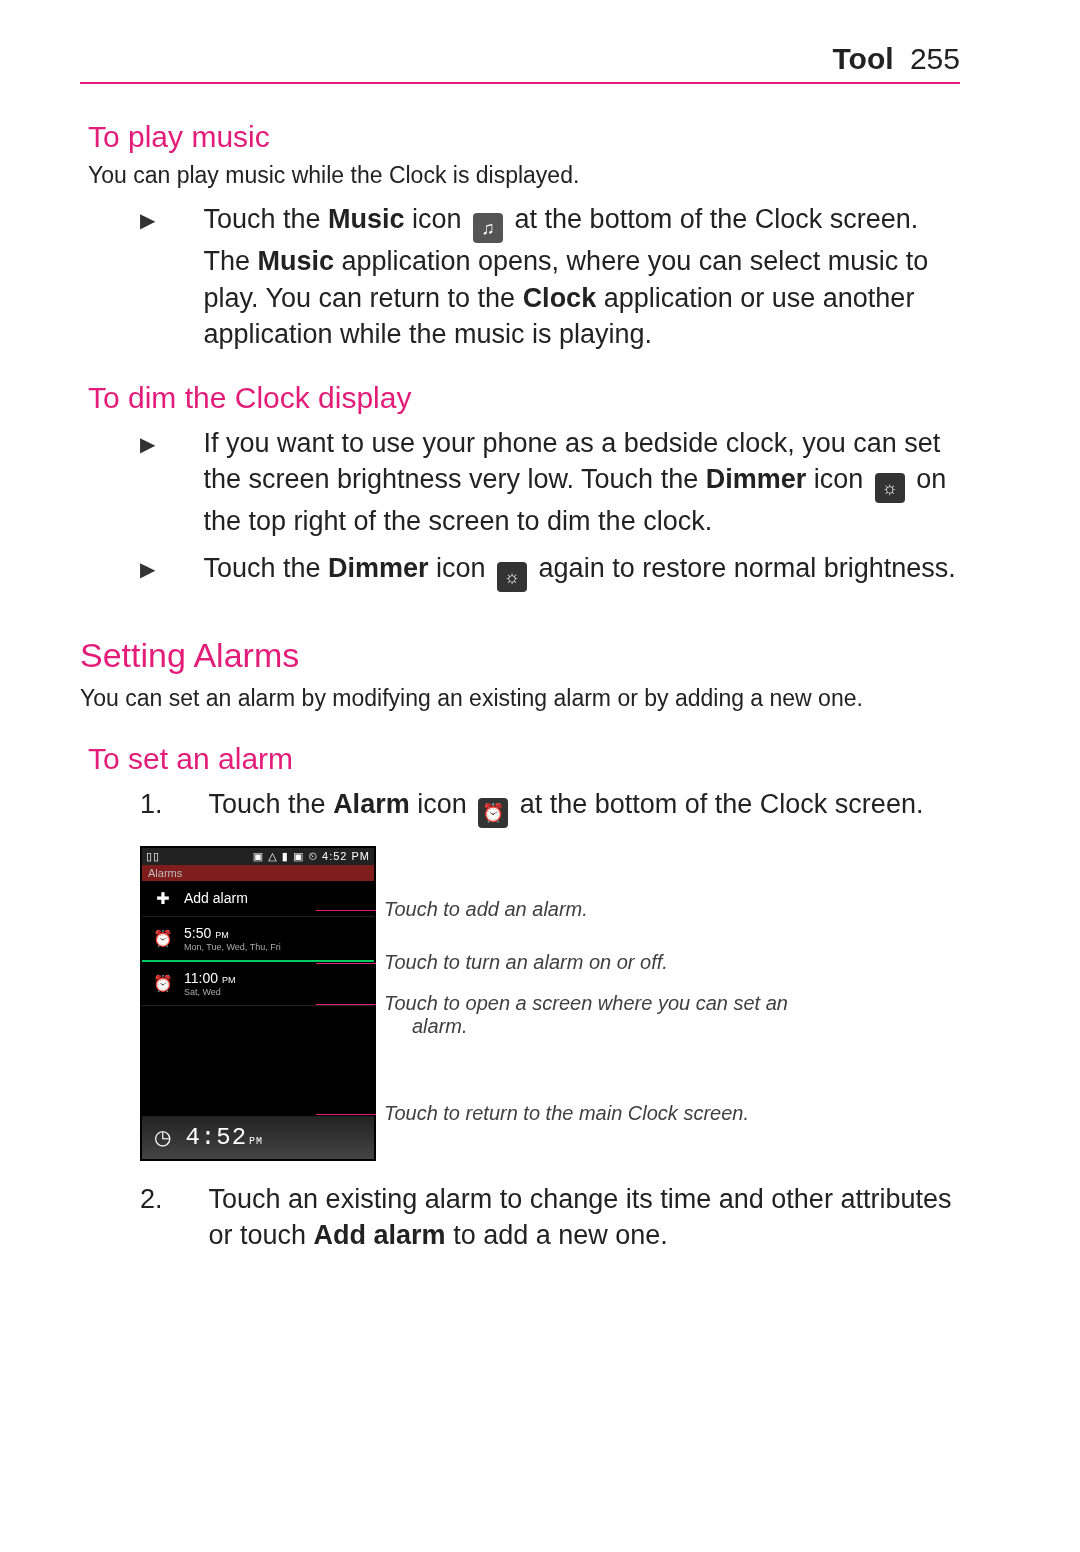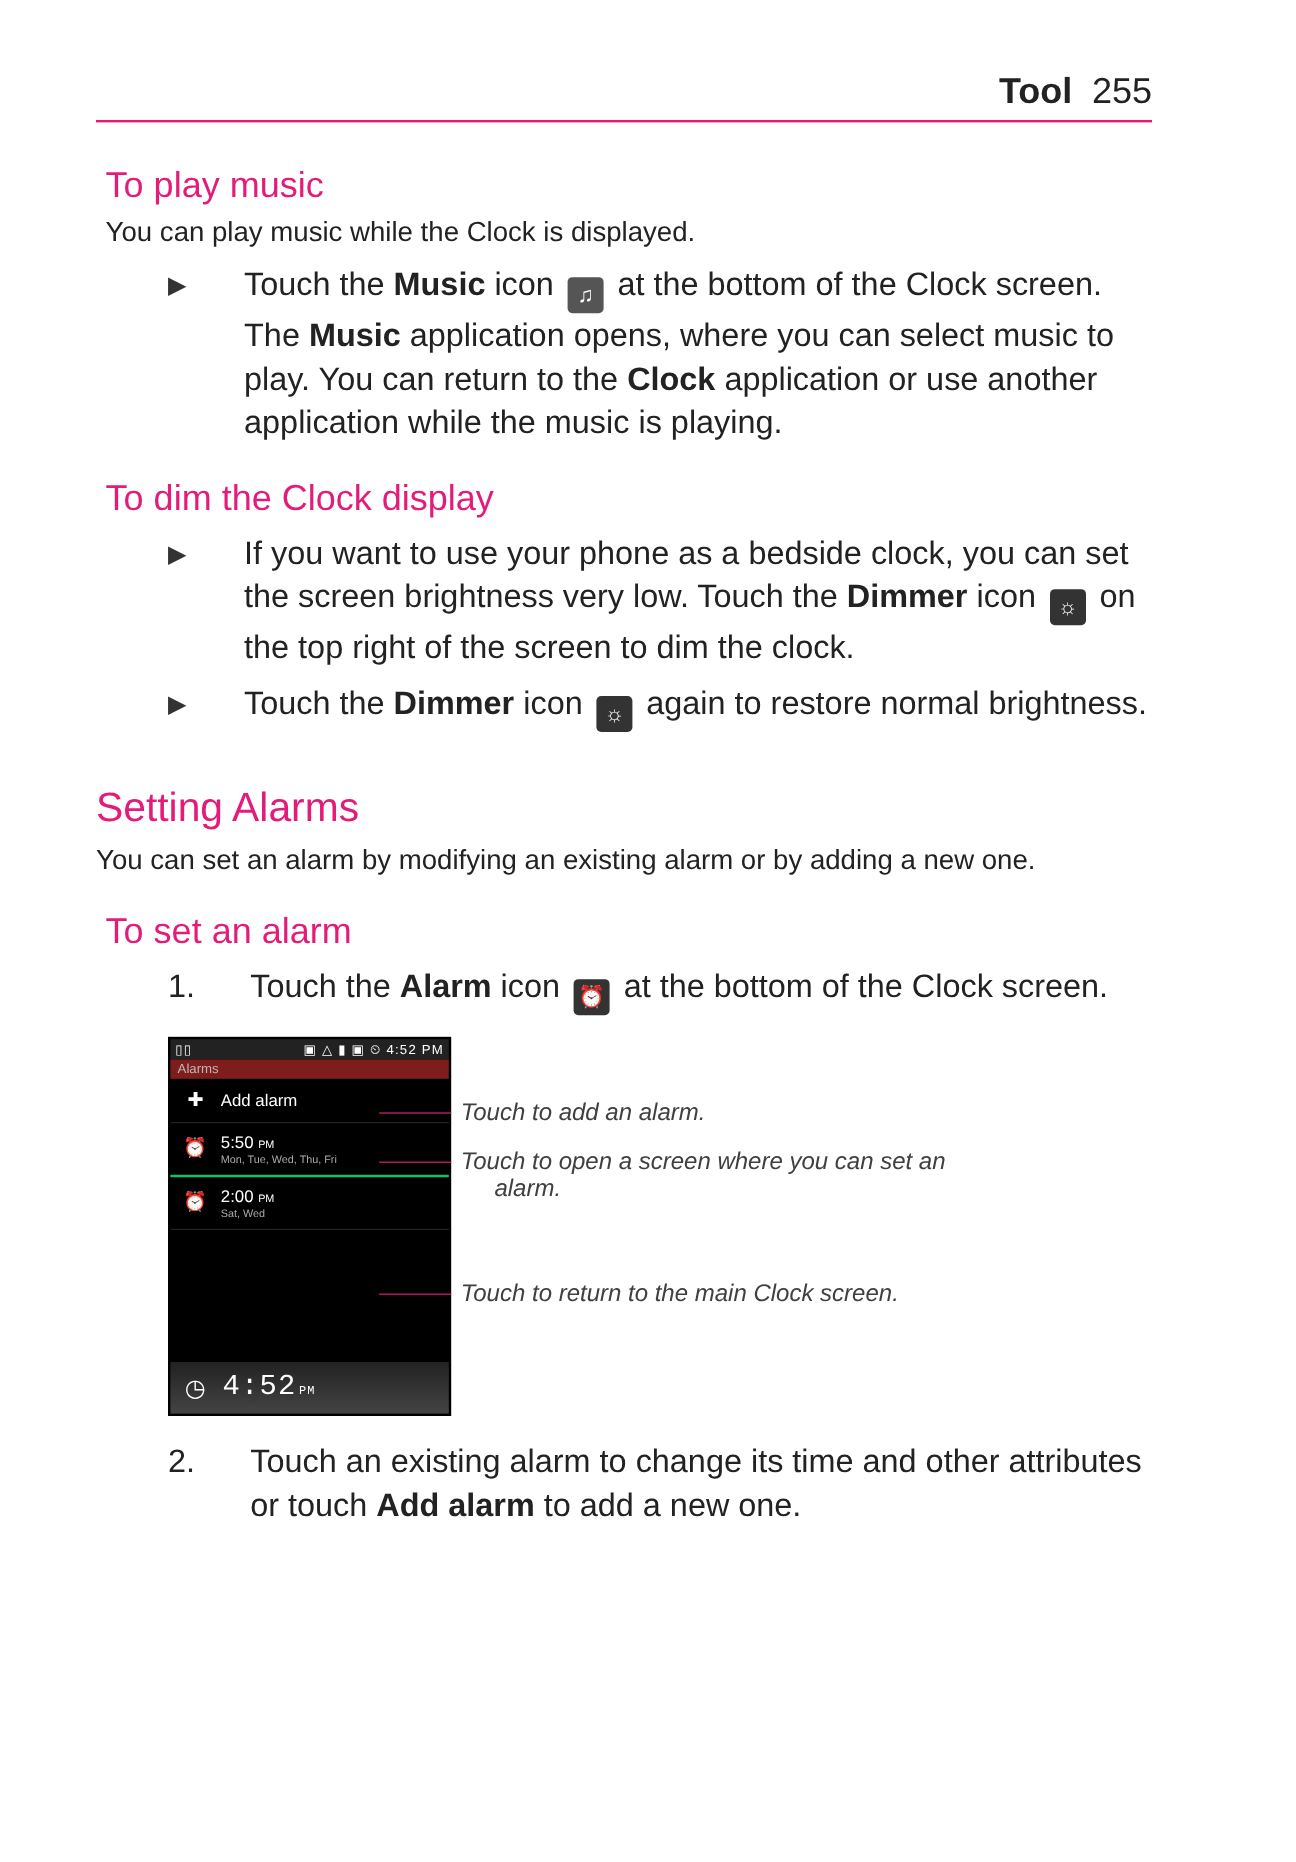--- a/index.html
+++ b/index.html
@@ -6,21 +6,21 @@
     margin: 0;
     padding: 0;
     background: #fff;
     font-family: "Helvetica Neue", Arial, sans-serif;
     color: #222;
   }
   .page {
     width: 1040px;
     min-height: 1552px;
     box-sizing: border-box;
-    padding: 60px 80px 80px 80px;
+    padding: 42px 80px 80px 80px;
     position: relative;
   }
   .header-line {
     border-bottom: 2px solid #e31c79;
     padding-bottom: 6px;
     margin-bottom: 36px;
     text-align: right;
     font-size: 30px;
   }
   .header-line .chapter {
@@ -224,33 +224,34 @@
       <div class="row active">
         <span class="ic">⏰</span>
         <span class="txt">
           <span>5:50</span> <span style="font-size:9px">PM</span>
           <span class="sub">Mon, Tue, Wed, Thu, Fri</span>
         </span>
       </div>
       <div class="row">
         <span class="ic">⏰</span>
         <span class="txt">
-          <span>2:00</span> <span style="font-size:9px">PM</span>
+          <span>11:00</span> <span style="font-size:9px">PM</span>
           <span class="sub">Sat, Wed</span>
         </span>
       </div>
       <div class="spacer"></div>
       <div class="bottombar">
         <span>◷</span>
         <span class="tm"><span>4:52</span><span class="pm">PM</span></span>
       </div>
     </div>
 
     <div class="annot">
       <div class="a1"><span class="leader"></span><span>Touch to add an alarm.</span></div>
+      <div class="a2"><span class="leader"></span><span>Touch to turn an alarm on or off.</span></div>
       <div class="a3"><span class="leader"></span><span>Touch to open a screen where you can set an alarm.</span></div>
       <div class="a4"><span class="leader"></span><span>Touch to return to the main Clock screen.</span></div>
     </div>
   </div>
 
   <div class="step" style="margin-top:20px">
     <span class="num">2.</span>
     <span class="content">
       <span>Touch an existing alarm to change its time and other attributes or touch </span><span class="bold">Add alarm</span><span> to add a new one.</span>
     </span>

